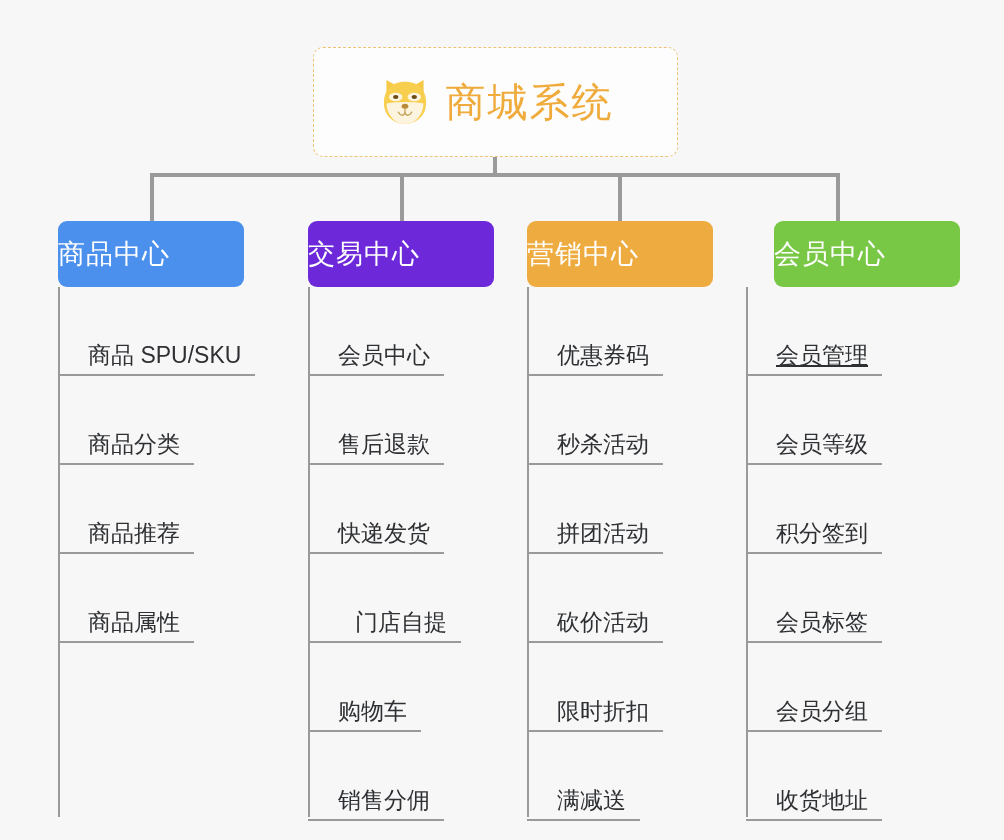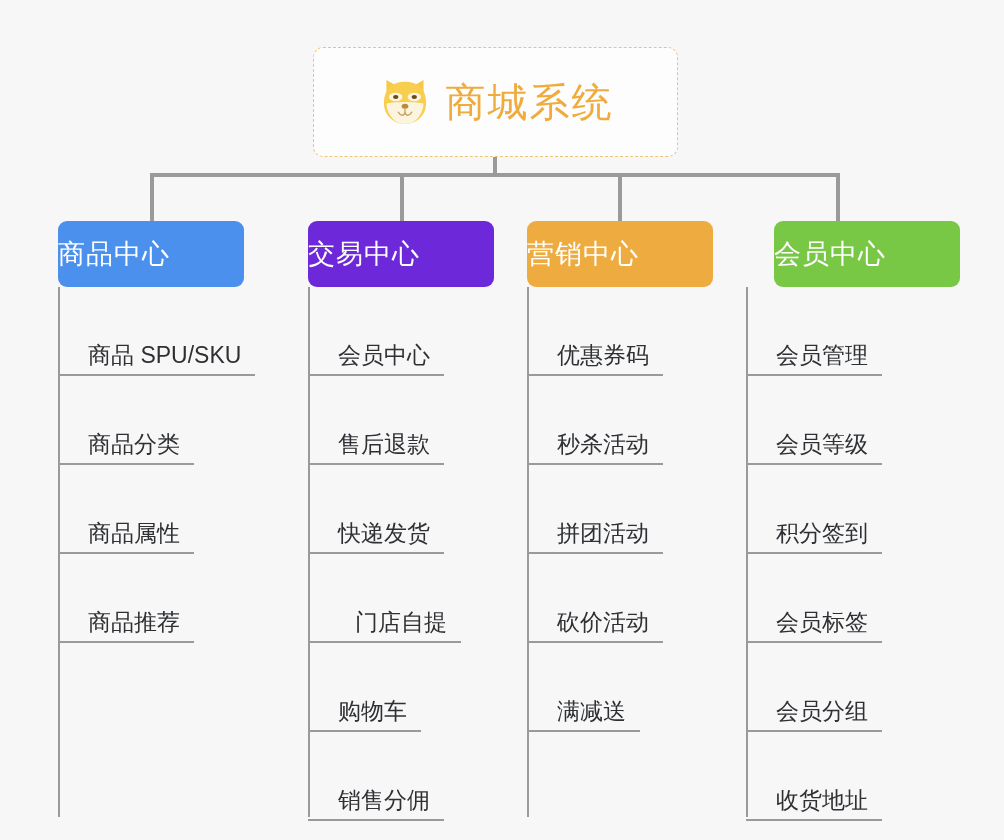--- a/index.html
+++ b/index.html
@@ -124,24 +124,24 @@
       </div>
       <div class="leaves">
         <div class="spine" style="background: rgb(154, 154, 154); height: 530px;"></div>
         <div class="leaf">
           <span class="leaf-label" style="border-bottom-color: rgb(154, 154, 154);">商品 SPU/SKU</span>
         </div>
         <div class="leaf">
           <span class="leaf-label" style="border-bottom-color: rgb(154, 154, 154); margin-top: 48px;">商品分类</span>
         </div>
         <div class="leaf">
+          <span class="leaf-label" style="border-bottom-color: rgb(154, 154, 154);">商品推荐</span>
+        </div>
+        <div class="leaf">
           <span class="leaf-label" style="border-bottom-color: rgb(154, 154, 154);">商品属性</span>
-        </div>
-        <div class="leaf">
-          <span class="leaf-label" style="border-bottom-color: rgb(154, 154, 154);">商品推荐</span>
         </div>
       </div>
     </div>
   <div class="column" id="col-1" style="left:308px;">
       <div class="col-head" style="background: #6d28d9;">
         <span>交易中心</span>
       </div>
       <div class="leaves">
         <div class="spine" style="background: rgb(154, 154, 154); height: 530px;"></div>
         <div class="leaf">
@@ -176,32 +176,35 @@
         <div class="leaf">
           <span class="leaf-label" style="border-bottom-color: rgb(154, 154, 154);">秒杀活动</span>
         </div>
         <div class="leaf">
           <span class="leaf-label" style="border-bottom-color: rgb(154, 154, 154);">拼团活动</span>
         </div>
         <div class="leaf">
           <span class="leaf-label" style="border-bottom-color: rgb(154, 154, 154);">砍价活动</span>
         </div>
         <div class="leaf">
+          <span class="leaf-label" style="border-bottom-color: rgb(154, 154, 154);">限时折扣</span>
+        </div>
+        <div class="leaf">
           <span class="leaf-label" style="border-bottom-color: rgb(154, 154, 154);">满减送</span>
         </div>
       </div>
     </div>
   <div class="column" id="col-3" style="left:746px;">
       <div class="col-head" style="background: rgb(120, 199, 69); margin-left: 28px;">
         <span>会员中心</span>
       </div>
       <div class="leaves">
         <div class="spine" style="background: rgb(154, 154, 154); height: 530px;"></div>
         <div class="leaf">
-          <span class="leaf-label" style="border-bottom-color: rgb(154, 154, 154);">会员管理</span>
+          <span class="leaf-label" style="border-bottom-color: rgb(154, 154, 154); text-decoration: underline;">会员管理</span>
         </div>
         <div class="leaf">
           <span class="leaf-label" style="border-bottom-color: rgb(154, 154, 154);">会员等级</span>
         </div>
         <div class="leaf">
           <span class="leaf-label" style="border-bottom-color: rgb(154, 154, 154); margin-top: 40px;">积分签到</span>
         </div>
         <div class="leaf">
           <span class="leaf-label" style="border-bottom-color: rgb(154, 154, 154); margin-top: 10px;">会员标签</span>
         </div>

